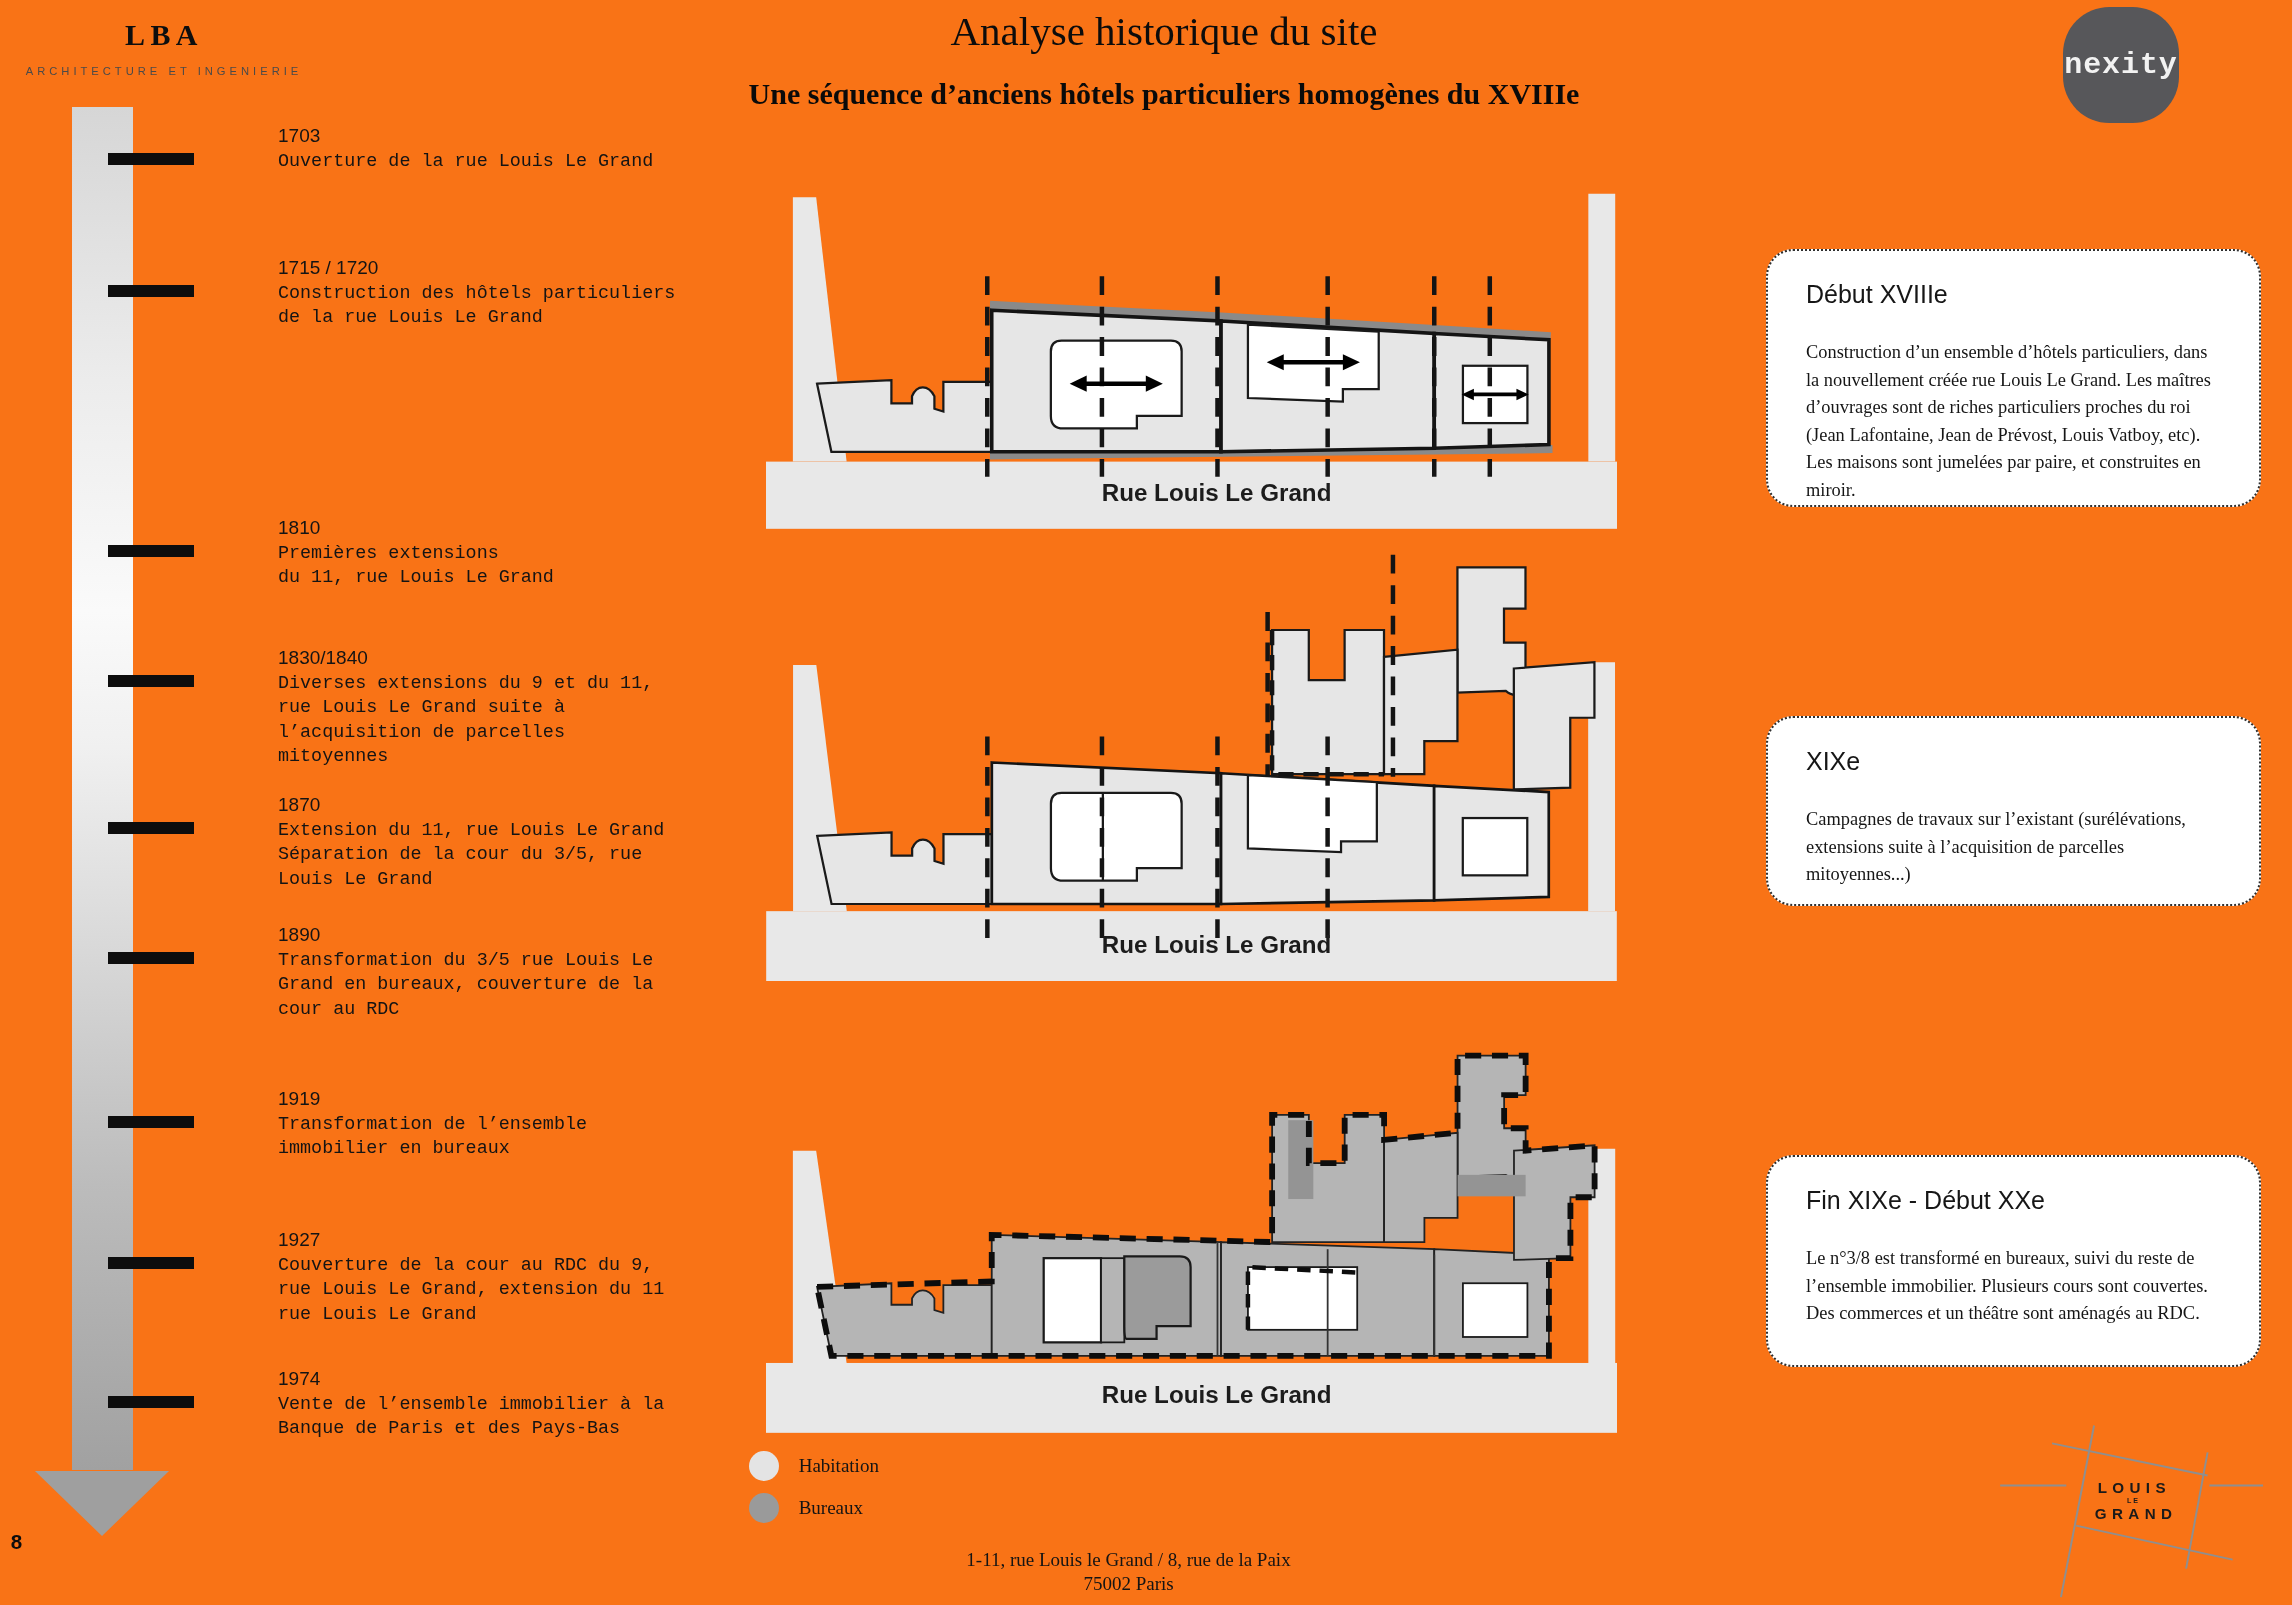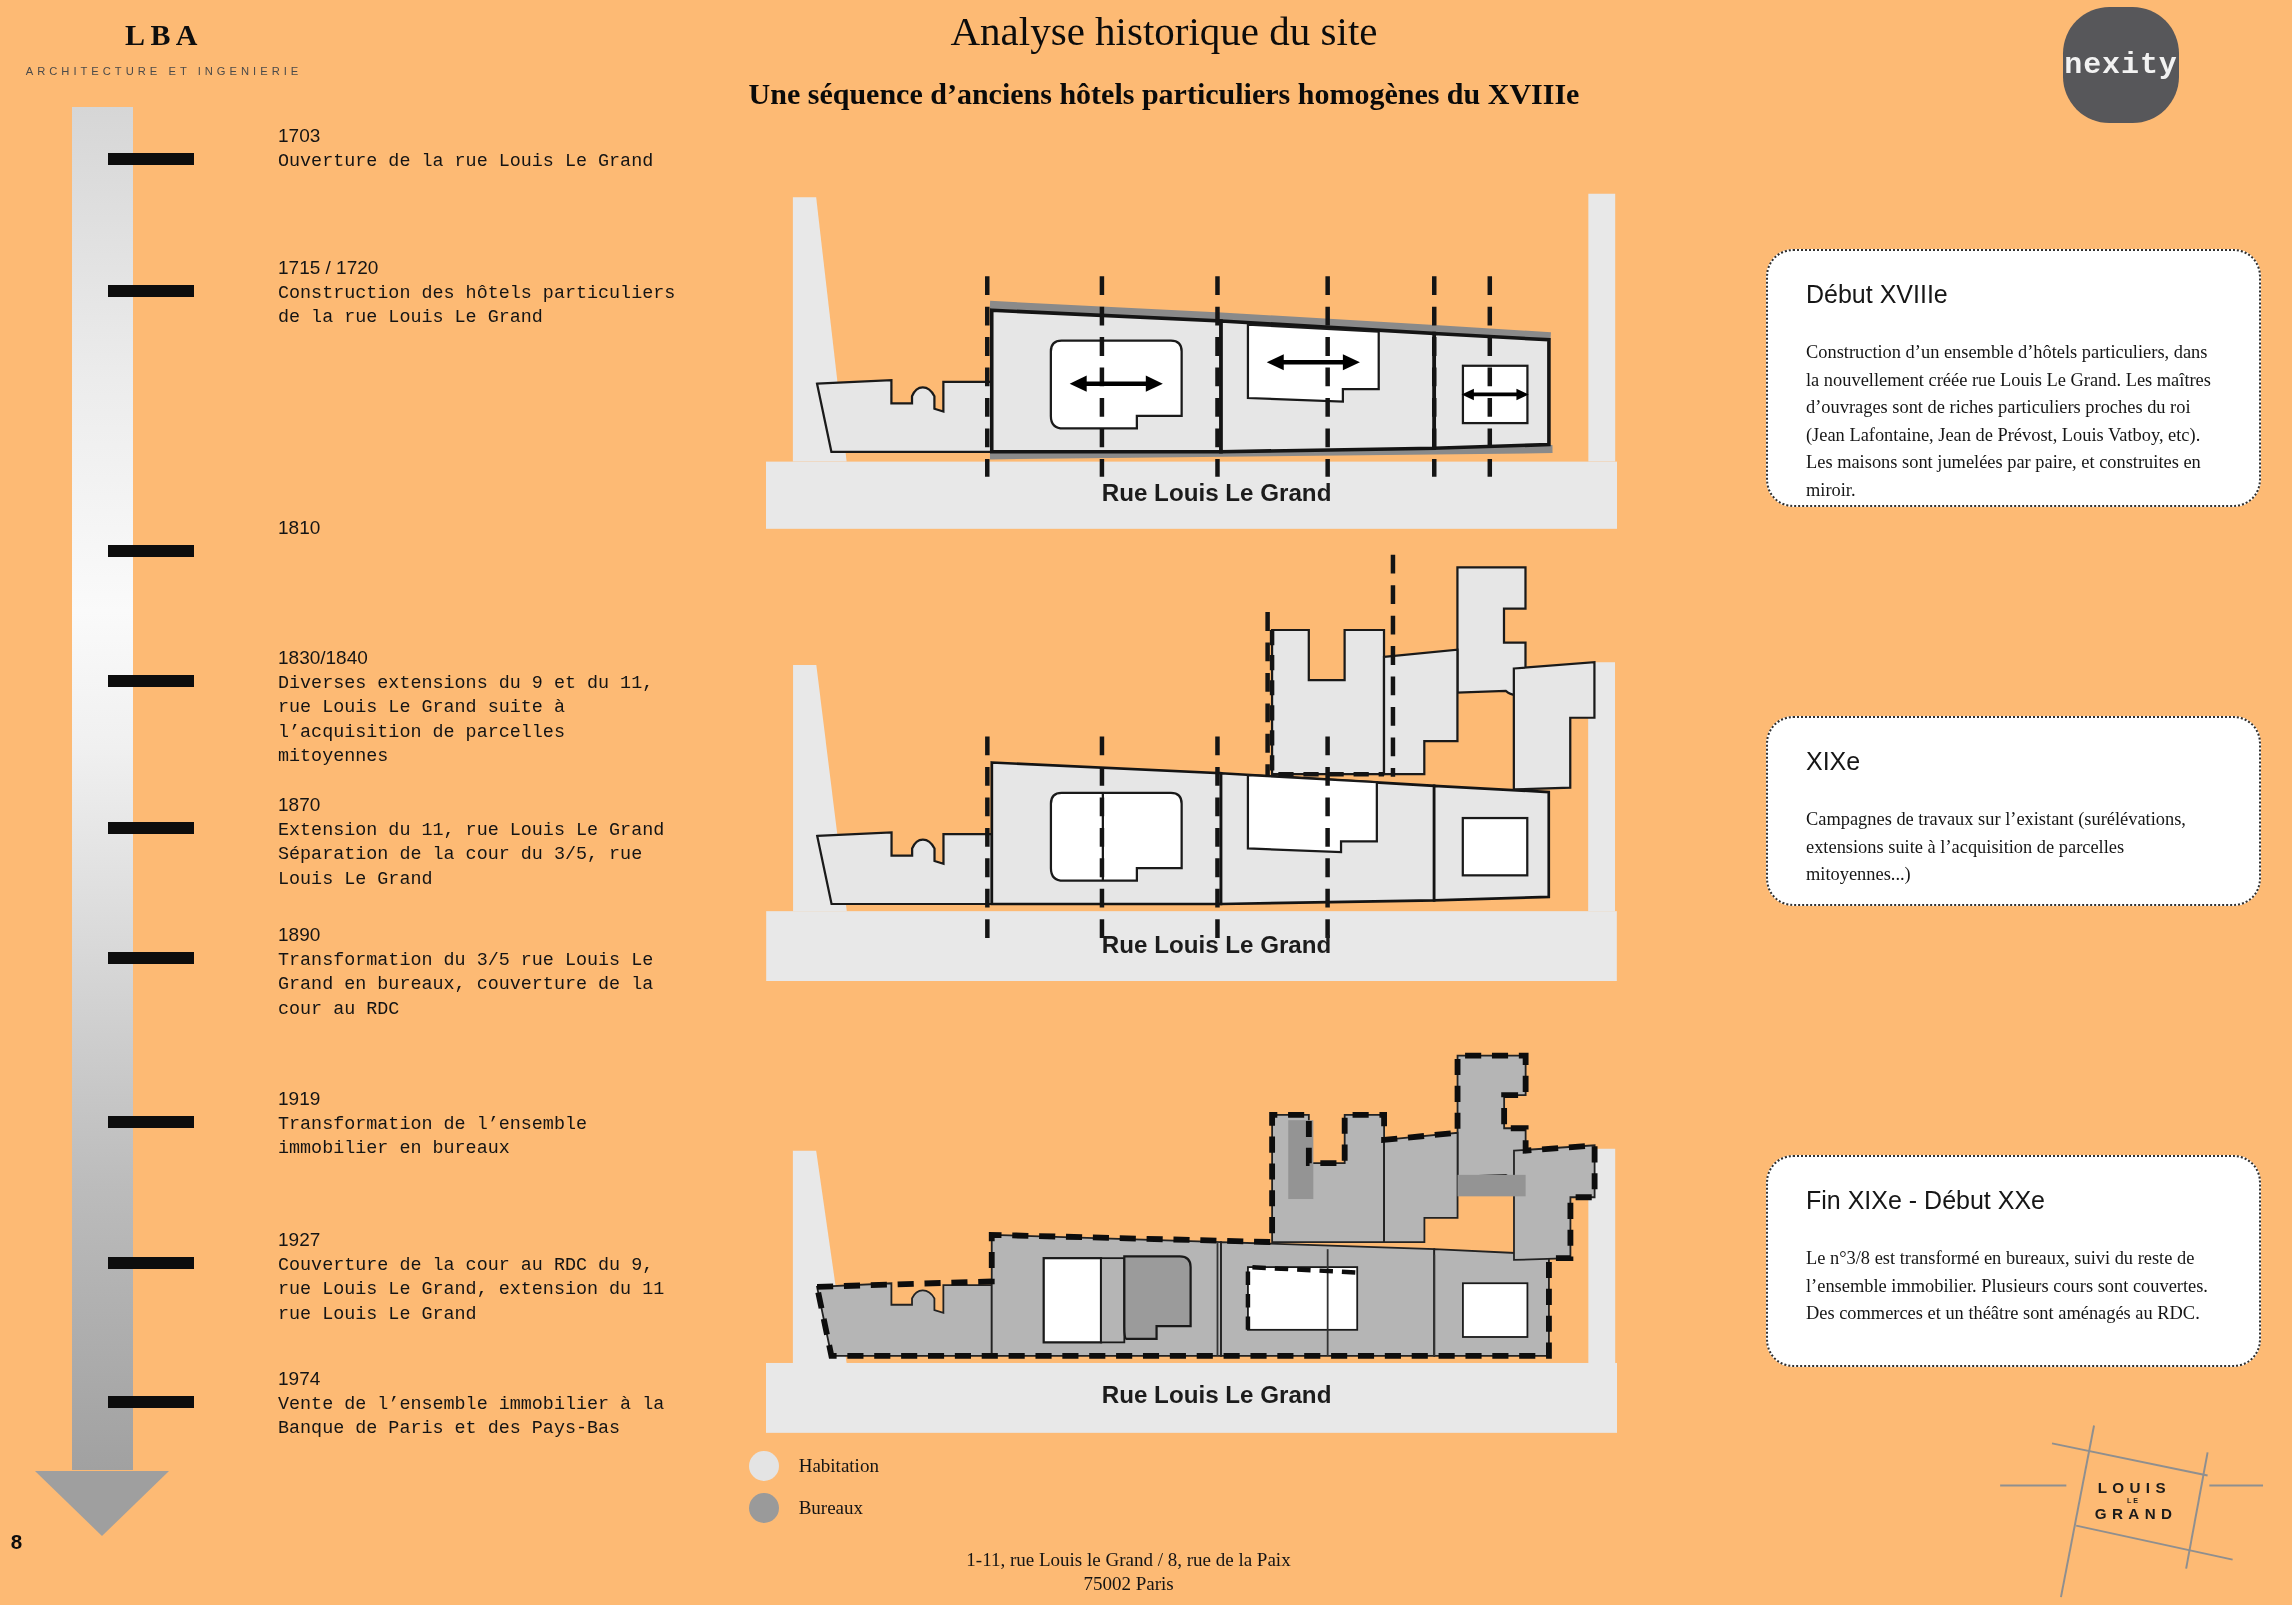--- a/index.html
+++ b/index.html
@@ -1,16 +1,16 @@
 <!DOCTYPE html>
 <html style="font-size:14.3px"><head>
 <meta charset="utf-8">
 <style>
   html,body{margin:0;padding:0;background:#fff;}
-  .page{position:relative;width:2293px;height:1606px;background:#fdba74;overflow:hidden;
+  .page{position:relative;width:2293px;height:1606px;background:#f97316;overflow:hidden;
         font-family:"Liberation Serif",serif;color:#161616;}
   
   .lba{position:absolute;left:25px;top:18px;width:278px;text-align:center;}
   .lba-name{font-family:"Liberation Serif",serif;font-weight:bold;font-size:30px;letter-spacing:5.4px;color:#0e0e0e;}
   .lba-tag{margin-top:12.5px;font-family:"Liberation Sans",sans-serif;font-size:11.2px;letter-spacing:4px;color:#4a4a4a;}
   .titleblock{position:absolute;left:573px;top:7.2px;width:1182px;text-align:center;}
   .title{font-size:41px;color:#0c0c0c;}
   .subtitle{margin-top:21.5px;font-size:30px;font-weight:bold;color:#0a0a0a;}
   .nexity{position:absolute;left:2063px;top:7.2px;width:116px;height:116px;border-radius:40%;
           background:#57575a;display:flex;align-items:center;justify-content:center;}
@@ -72,20 +72,22 @@
     <div class="tl-desc">Ouverture de la rue Louis Le Grand</div>
   </div>
   <div class="tl-entry" style="top:257px">
     <div class="tl-tick"></div>
     <div class="tl-date">1715 / 1720</div>
     <div class="tl-desc">Construction des hôtels particuliers de la rue Louis Le Grand</div>
   </div>
   <div class="tl-entry" style="top:517px">
     <div class="tl-tick"></div>
     <div class="tl-date">1810</div>
+    <div class="tl-desc">Premières extensions
+du 11, rue Louis Le Grand</div>
   </div>
   <div class="tl-entry" style="top:647px">
     <div class="tl-tick"></div>
     <div class="tl-date">1830/1840</div>
     <div class="tl-desc">Diverses extensions du 9 et du 11, rue Louis Le Grand suite à l’acquisition de parcelles mitoyennes</div>
   </div>
   <div class="tl-entry" style="top:794px">
     <div class="tl-tick"></div>
     <div class="tl-date">1870</div>
     <div class="tl-desc">Extension du 11, rue Louis Le Grand

